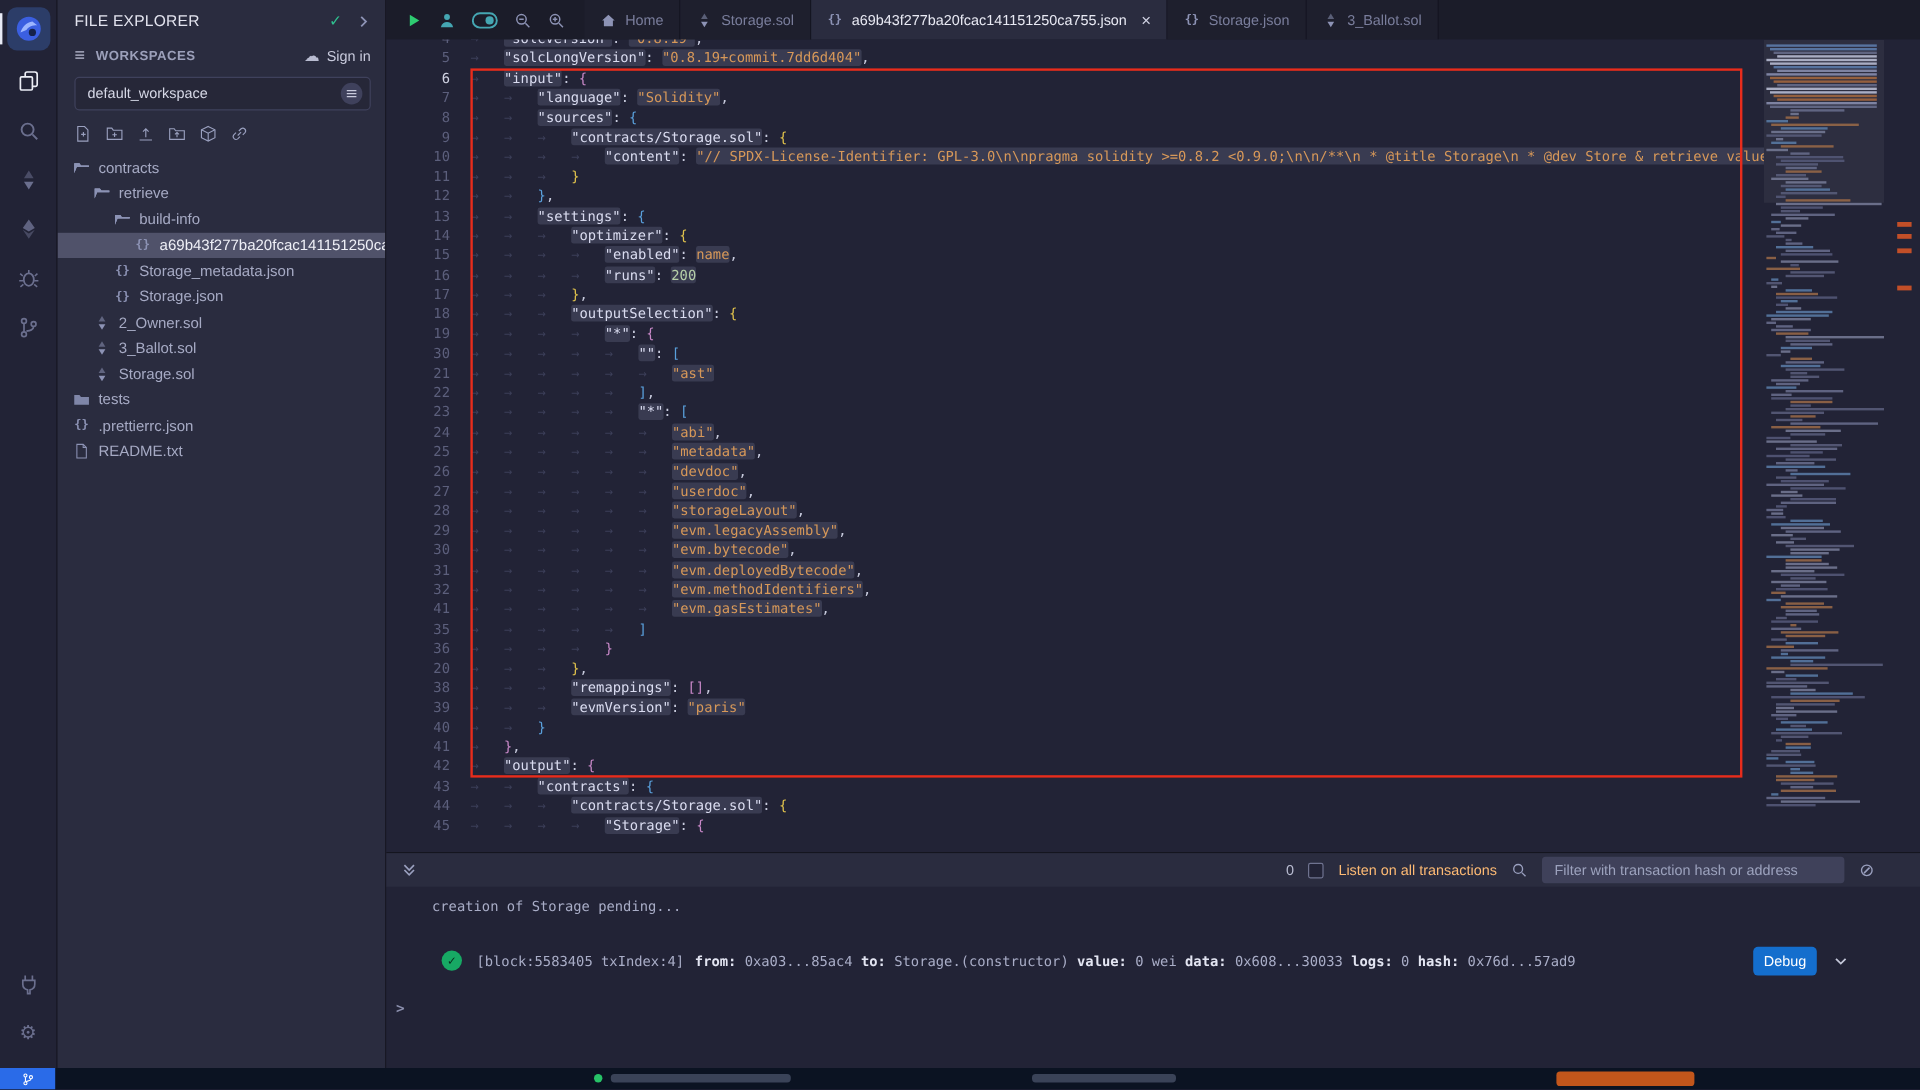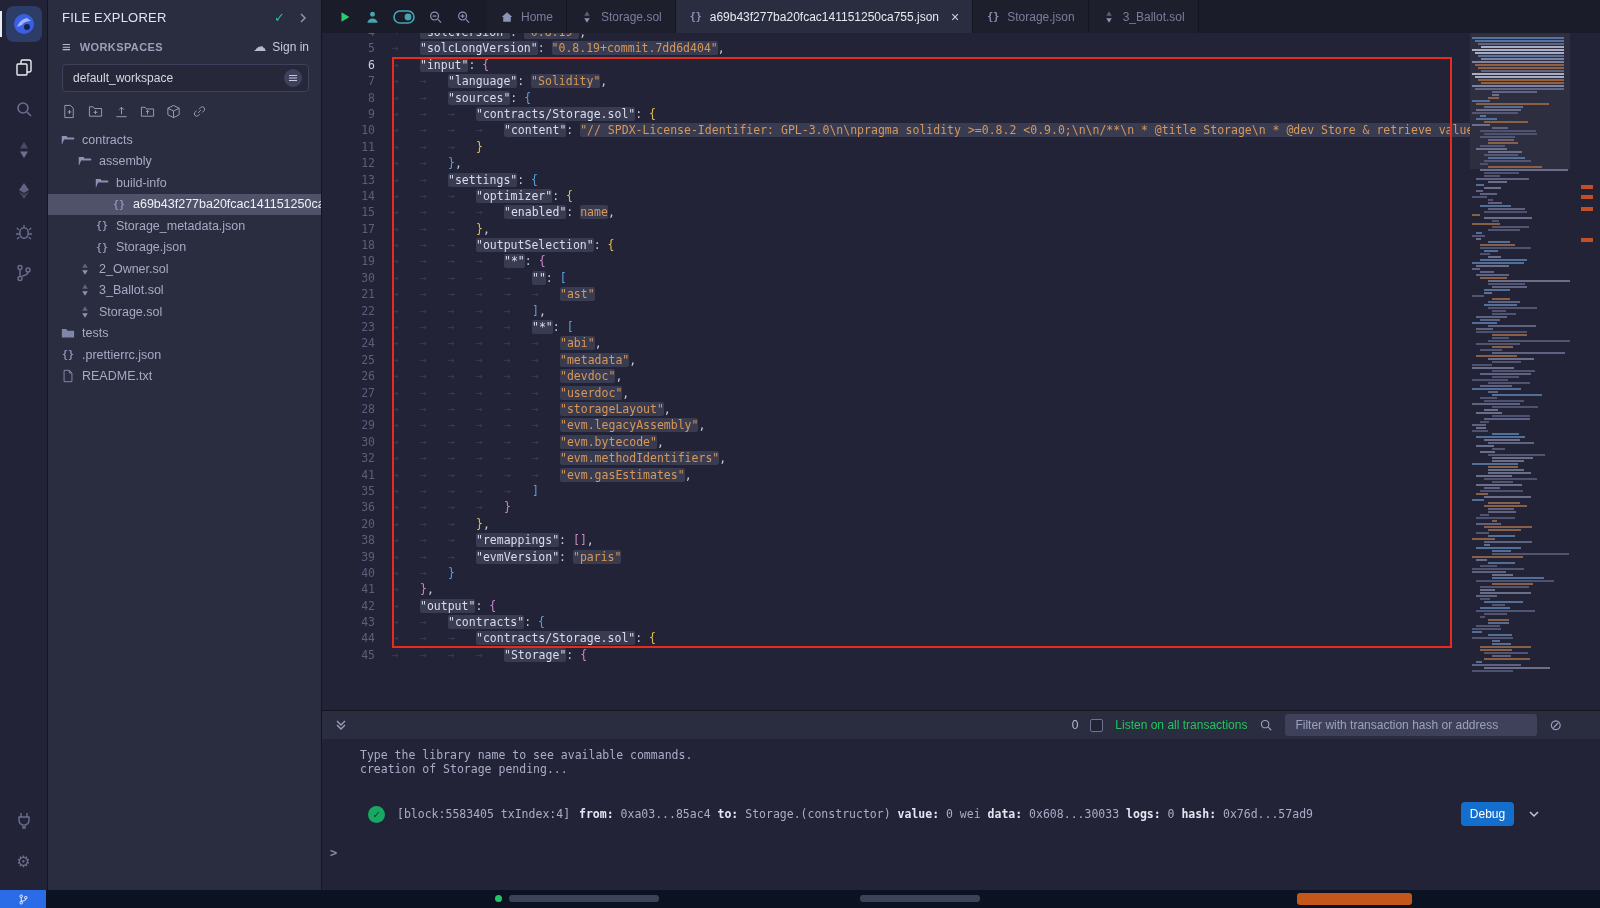--- a/index.html
+++ b/index.html
@@ -71,21 +71,21 @@
   .ruler .mark{position:absolute;right:7px;width:12px;height:4px;background:#c24f28}
 
   
   .terminal{height:180px;min-height:180px;border-top:1px solid #14151f;display:flex;flex-direction:column;background:#222336}
   .term-bar{height:28px;min-height:28px;background:#2a2c3f;display:flex;align-items:center;padding:0 38px 0 12px}
   .dblchev{color:#9aa0bf;display:flex;cursor:pointer}
   .dblchev svg{width:14px;height:14px}
   .term-right{margin-left:auto;display:flex;align-items:center;gap:12px}
   .badge0{font-size:12px;color:#b9bcd1}
   .cbx{width:13px;height:13px;border:1px solid #6f7390;border-radius:2px;background:#222336;cursor:pointer}
-  .listen{font-size:12px;color:#22c55e}
+  .listen{font-size:12px;color:#fdba74}
   .srch{color:#9aa0bf;display:flex;cursor:pointer}
   .srch svg{width:14px;height:14px}
   .filter{width:252px;height:22px;background:#3f415a;border:none;border-radius:3px;padding:0 10px;font-size:12px;color:#d7d9e8;font-family:"Liberation Sans",sans-serif}
   .filter::placeholder{color:#9ca2bd}
   .blockicon{font-size:15px;color:#9aa0bf;cursor:pointer}
   .term-body{flex:1;font-family:"DejaVu Sans Mono",monospace;font-size:11.5px;color:#a9adc7;padding:10px 0 0 8px}
   .tline{margin-left:30px;line-height:13.5px}
   .txrow{display:flex;align-items:center;margin:26px 60px 0 38px;cursor:pointer}
   .txcheck{width:17px;height:17px;border-radius:50%;background:#17a964;color:#07301f;font-size:11px;font-weight:bold;display:flex;align-items:center;justify-content:center;margin-right:12px;flex:none}
   .txtext{white-space:nowrap;overflow:hidden}
@@ -238,21 +238,21 @@
           </span>
           <span>contracts</span>
         </div>
         <div class="trow" style="padding-left: 29px;">
           <span class="ticon">
             <svg viewBox="0 0 16 16">
               <path d="M1 3.5h5l1.4 2H15v1.5H3.4L1 13z" fill="#9aa1c2"></path>
               <path d="M1 3.5V13l2.4-6H15V5.5H7.4L6 3.5z" fill="#8b92b4"></path>
             </svg>
           </span>
-          <span>assembly</span>
+          <span>retrieve</span>
         </div>
         <div class="trow" style="padding-left: 46px;">
           <span class="ticon">
             <svg viewBox="0 0 16 16">
               <path d="M1 3.5h5l1.4 2H15v1.5H3.4L1 13z" fill="#9aa1c2"></path>
               <path d="M1 3.5V13l2.4-6H15V5.5H7.4L6 3.5z" fill="#8b92b4"></path>
             </svg>
           </span>
           <span>build-info</span>
         </div>
@@ -401,34 +401,36 @@
           <div class="cline"><span class="lnum cur">6</span><span><span class="tabch">→</span><span class="tok k">"input"</span><span class="tok p">: </span><span class="tok m">{</span></span></div>
           <div class="cline"><span class="lnum">7</span><span><span class="tabch">→</span><span class="tabch">→</span><span class="tok k">"language"</span><span class="tok p">: </span><span class="tok s">"Solidity"</span><span class="tok p">,</span></span></div>
           <div class="cline"><span class="lnum">8</span><span><span class="tabch">→</span><span class="tabch">→</span><span class="tok k">"sources"</span><span class="tok p">: </span><span class="tok u">{</span></span></div>
           <div class="cline"><span class="lnum">9</span><span><span class="tabch">→</span><span class="tabch">→</span><span class="tabch">→</span><span class="tok k">"contracts/Storage.sol"</span><span class="tok p">: </span><span class="tok y">{</span></span></div>
           <div class="cline"><span class="lnum">10</span><span><span class="tabch">→</span><span class="tabch">→</span><span class="tabch">→</span><span class="tabch">→</span><span class="tok k">"content"</span><span class="tok p">: </span><span class="tok s">"// SPDX-License-Identifier: GPL-3.0\n\npragma solidity &gt;=0.8.2 &lt;0.9.0;\n\n/**\n * @title Storage\n * @dev Store &amp; retrieve value in a variable\n * @custom:dev-run-script ./scripts/deploy_with_ethers.ts\n */\ncontract Storage {\n\n    uint256 number;\n\n    /**\n     * @dev Store value in variable\n     * @param num value to store\n     */\n    function store(uint256 num) public {\n        number = num;\n    }\n"</span></span></div>
           <div class="cline"><span class="lnum">11</span><span><span class="tabch">→</span><span class="tabch">→</span><span class="tabch">→</span><span class="tok y">}</span></span></div>
           <div class="cline"><span class="lnum">12</span><span><span class="tabch">→</span><span class="tabch">→</span><span class="tok u">}</span><span class="tok p">,</span></span></div>
           <div class="cline"><span class="lnum">13</span><span><span class="tabch">→</span><span class="tabch">→</span><span class="tok k">"settings"</span><span class="tok p">: </span><span class="tok u">{</span></span></div>
           <div class="cline"><span class="lnum">14</span><span><span class="tabch">→</span><span class="tabch">→</span><span class="tabch">→</span><span class="tok k">"optimizer"</span><span class="tok p">: </span><span class="tok y">{</span></span></div>
           <div class="cline"><span class="lnum">15</span><span><span class="tabch">→</span><span class="tabch">→</span><span class="tabch">→</span><span class="tabch">→</span><span class="tok k">"enabled"</span><span class="tok p">: </span><span class="tok b">name</span><span class="tok p">,</span></span></div>
+          <div class="cline"><span class="lnum">16</span><span><span class="tabch">→</span><span class="tabch">→</span><span class="tabch">→</span><span class="tabch">→</span><span class="tok k">"runs"</span><span class="tok p">: </span><span class="tok num">200</span></span></div>
           <div class="cline"><span class="lnum">17</span><span><span class="tabch">→</span><span class="tabch">→</span><span class="tabch">→</span><span class="tok y">}</span><span class="tok p">,</span></span></div>
           <div class="cline"><span class="lnum">18</span><span><span class="tabch">→</span><span class="tabch">→</span><span class="tabch">→</span><span class="tok k">"outputSelection"</span><span class="tok p">: </span><span class="tok y">{</span></span></div>
           <div class="cline"><span class="lnum">19</span><span><span class="tabch">→</span><span class="tabch">→</span><span class="tabch">→</span><span class="tabch">→</span><span class="tok k">"*"</span><span class="tok p">: </span><span class="tok m">{</span></span></div>
           <div class="cline"><span class="lnum">30</span><span><span class="tabch">→</span><span class="tabch">→</span><span class="tabch">→</span><span class="tabch">→</span><span class="tabch">→</span><span class="tok k">""</span><span class="tok p">: </span><span class="tok u">[</span></span></div>
           <div class="cline"><span class="lnum">21</span><span><span class="tabch">→</span><span class="tabch">→</span><span class="tabch">→</span><span class="tabch">→</span><span class="tabch">→</span><span class="tabch">→</span><span class="tok s">"ast"</span></span></div>
           <div class="cline"><span class="lnum">22</span><span><span class="tabch">→</span><span class="tabch">→</span><span class="tabch">→</span><span class="tabch">→</span><span class="tabch">→</span><span class="tok u">]</span><span class="tok p">,</span></span></div>
           <div class="cline"><span class="lnum">23</span><span><span class="tabch">→</span><span class="tabch">→</span><span class="tabch">→</span><span class="tabch">→</span><span class="tabch">→</span><span class="tok k">"*"</span><span class="tok p">: </span><span class="tok u">[</span></span></div>
           <div class="cline"><span class="lnum">24</span><span><span class="tabch">→</span><span class="tabch">→</span><span class="tabch">→</span><span class="tabch">→</span><span class="tabch">→</span><span class="tabch">→</span><span class="tok s">"abi"</span><span class="tok p">,</span></span></div>
           <div class="cline"><span class="lnum">25</span><span><span class="tabch">→</span><span class="tabch">→</span><span class="tabch">→</span><span class="tabch">→</span><span class="tabch">→</span><span class="tabch">→</span><span class="tok s">"metadata"</span><span class="tok p">,</span></span></div>
           <div class="cline"><span class="lnum">26</span><span><span class="tabch">→</span><span class="tabch">→</span><span class="tabch">→</span><span class="tabch">→</span><span class="tabch">→</span><span class="tabch">→</span><span class="tok s">"devdoc"</span><span class="tok p">,</span></span></div>
           <div class="cline"><span class="lnum">27</span><span><span class="tabch">→</span><span class="tabch">→</span><span class="tabch">→</span><span class="tabch">→</span><span class="tabch">→</span><span class="tabch">→</span><span class="tok s">"userdoc"</span><span class="tok p">,</span></span></div>
           <div class="cline"><span class="lnum">28</span><span><span class="tabch">→</span><span class="tabch">→</span><span class="tabch">→</span><span class="tabch">→</span><span class="tabch">→</span><span class="tabch">→</span><span class="tok s">"storageLayout"</span><span class="tok p">,</span></span></div>
           <div class="cline"><span class="lnum">29</span><span><span class="tabch">→</span><span class="tabch">→</span><span class="tabch">→</span><span class="tabch">→</span><span class="tabch">→</span><span class="tabch">→</span><span class="tok s">"evm.legacyAssembly"</span><span class="tok p">,</span></span></div>
           <div class="cline"><span class="lnum">30</span><span><span class="tabch">→</span><span class="tabch">→</span><span class="tabch">→</span><span class="tabch">→</span><span class="tabch">→</span><span class="tabch">→</span><span class="tok s">"evm.bytecode"</span><span class="tok p">,</span></span></div>
+          <div class="cline"><span class="lnum">31</span><span><span class="tabch">→</span><span class="tabch">→</span><span class="tabch">→</span><span class="tabch">→</span><span class="tabch">→</span><span class="tabch">→</span><span class="tok s">"evm.deployedBytecode"</span><span class="tok p">,</span></span></div>
           <div class="cline"><span class="lnum">32</span><span><span class="tabch">→</span><span class="tabch">→</span><span class="tabch">→</span><span class="tabch">→</span><span class="tabch">→</span><span class="tabch">→</span><span class="tok s">"evm.methodIdentifiers"</span><span class="tok p">,</span></span></div>
           <div class="cline"><span class="lnum">41</span><span><span class="tabch">→</span><span class="tabch">→</span><span class="tabch">→</span><span class="tabch">→</span><span class="tabch">→</span><span class="tabch">→</span><span class="tok s">"evm.gasEstimates"</span><span class="tok p">,</span></span></div>
           <div class="cline"><span class="lnum">35</span><span><span class="tabch">→</span><span class="tabch">→</span><span class="tabch">→</span><span class="tabch">→</span><span class="tabch">→</span><span class="tok u">]</span></span></div>
           <div class="cline"><span class="lnum">36</span><span><span class="tabch">→</span><span class="tabch">→</span><span class="tabch">→</span><span class="tabch">→</span><span class="tok m">}</span></span></div>
           <div class="cline"><span class="lnum">20</span><span><span class="tabch">→</span><span class="tabch">→</span><span class="tabch">→</span><span class="tok y">}</span><span class="tok p">,</span></span></div>
           <div class="cline"><span class="lnum">38</span><span><span class="tabch">→</span><span class="tabch">→</span><span class="tabch">→</span><span class="tok k">"remappings"</span><span class="tok p">: </span><span class="tok m">[]</span><span class="tok p">,</span></span></div>
           <div class="cline"><span class="lnum">39</span><span><span class="tabch">→</span><span class="tabch">→</span><span class="tabch">→</span><span class="tok k">"evmVersion"</span><span class="tok p">: </span><span class="tok s">"paris"</span></span></div>
           <div class="cline"><span class="lnum">40</span><span><span class="tabch">→</span><span class="tabch">→</span><span class="tok u">}</span></span></div>
           <div class="cline"><span class="lnum">41</span><span><span class="tabch">→</span><span class="tok m">}</span><span class="tok p">,</span></span></div>
           <div class="cline"><span class="lnum">42</span><span><span class="tabch">→</span><span class="tok k">"output"</span><span class="tok p">: </span><span class="tok m">{</span></span></div>
@@ -677,21 +679,20 @@
             <svg viewBox="0 0 16 16">
                 <circle cx="7" cy="7" r="4.2" fill="none" stroke="currentColor" stroke-width="1.3"></circle>
                 <line x1="10.5" y1="10.5" x2="14" y2="14" stroke="currentColor" stroke-width="1.3"></line>
               </svg>
           </span>
           <input class="filter" placeholder="Filter with transaction hash or address" style="">
           <span class="blockicon">⊘</span>
         </div>
       </div>
       <div class="term-body">
-        <div class="tline">Type the library name to see available commands.</div>
         <div class="tline">creation of Storage pending...</div>
         <div class="txrow">
           <span class="txcheck">✓</span>
           <span class="txtext"><span class="txblock">[block:5583405 txIndex:4]</span><span id="txFields"><span class="txlabel"> from: </span><span class="txval">0xa03...85ac4</span><span class="txlabel"> to: </span><span class="txval">Storage.(constructor)</span><span class="txlabel"> value: </span><span class="txval">0 wei</span><span class="txlabel"> data: </span><span class="txval">0x608...30033</span><span class="txlabel"> logs: </span><span class="txval">0</span><span class="txlabel"> hash: </span><span class="txval">0x76d...57ad9</span></span></span>
           <button class="debug">Debug</button>
           <span class="txchev">
             <svg viewBox="0 0 12 12">
                 <path d="M2 4l4 4 4-4" fill="none" stroke="currentColor" stroke-width="1.5"></path>
               </svg>
           </span>

